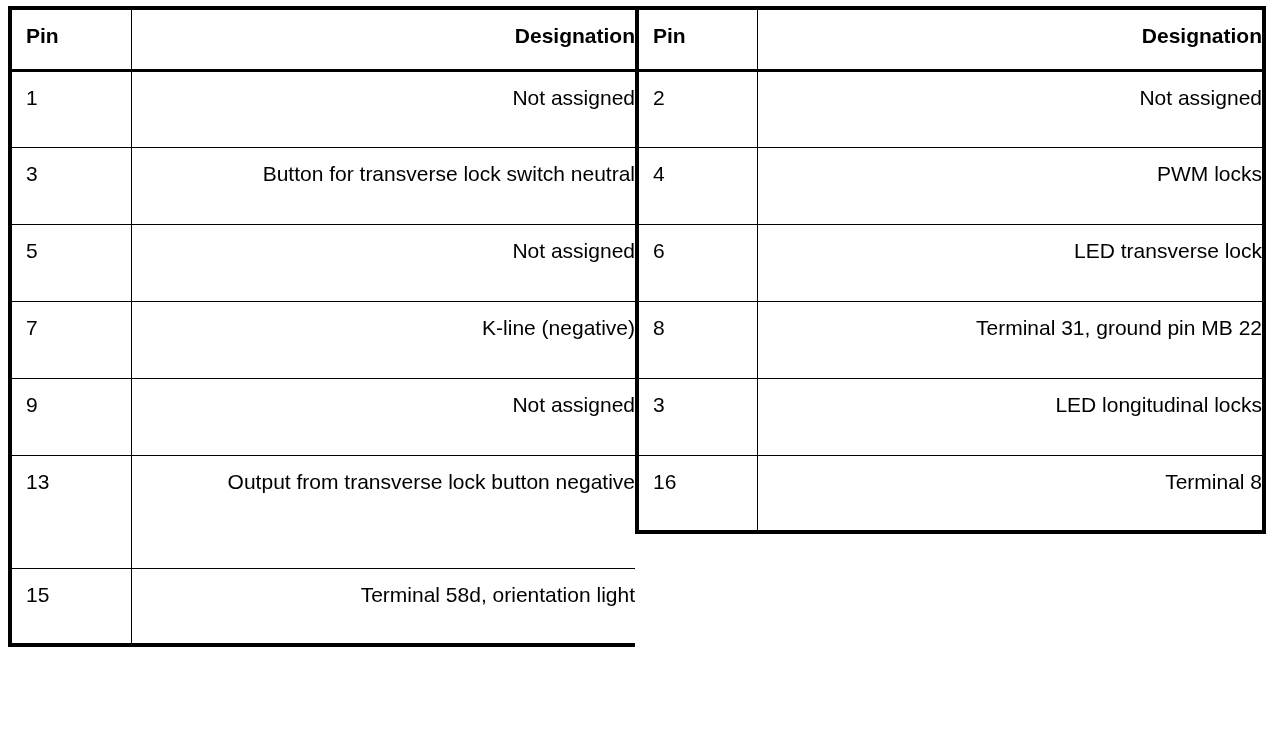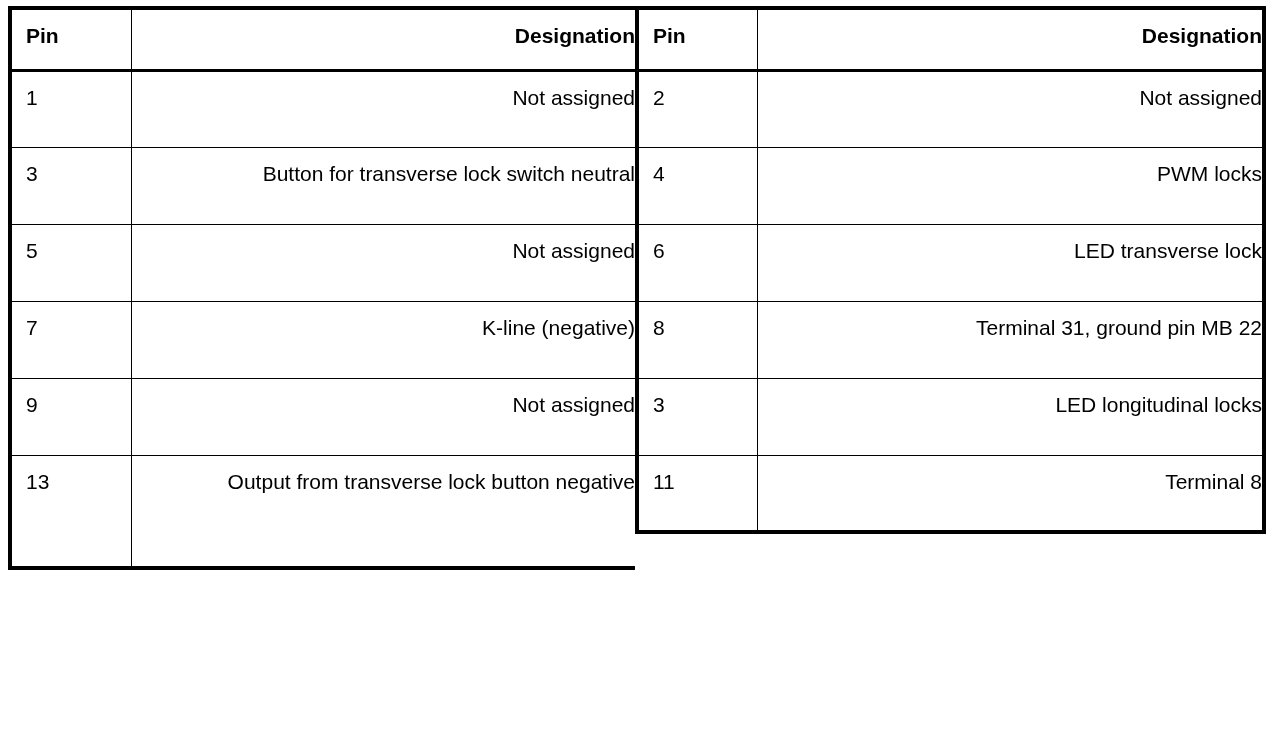--- a/index.html
+++ b/index.html
@@ -135,20 +135,24 @@
             <td class="col-desig">K-line (negative)</td>
           </tr>
           <tr>
             <td class="col-pin">9</td>
             <td class="col-desig">Not assigned</td>
           </tr>
           <tr class="tall">
             <td class="col-pin">13</td>
             <td class="col-desig">Output from transverse lock button negative</td>
           </tr>
+          <tr>
+            <td class="col-pin">15</td>
+            <td class="col-desig">Terminal 58d, orientation light</td>
+          </tr>
         </tbody>
     </table>
 
     <table class="pin-table right">
       <thead>
         <tr>
           <th class="col-pin">Pin</th>
           <th class="col-desig">Designation</th>
         </tr>
       </thead>
@@ -167,20 +171,20 @@
           </tr>
           <tr>
             <td class="col-pin">8</td>
             <td class="col-desig">Terminal 31, ground pin MB 22</td>
           </tr>
           <tr>
             <td class="col-pin">3</td>
             <td class="col-desig">LED longitudinal locks</td>
           </tr>
           <tr>
-            <td class="col-pin">11</td>
+            <td class="col-pin">16</td>
             <td class="col-desig">Terminal 8</td>
           </tr>
         </tbody>
     </table>
 
   </div>
 </div>
 
 </body></html>

